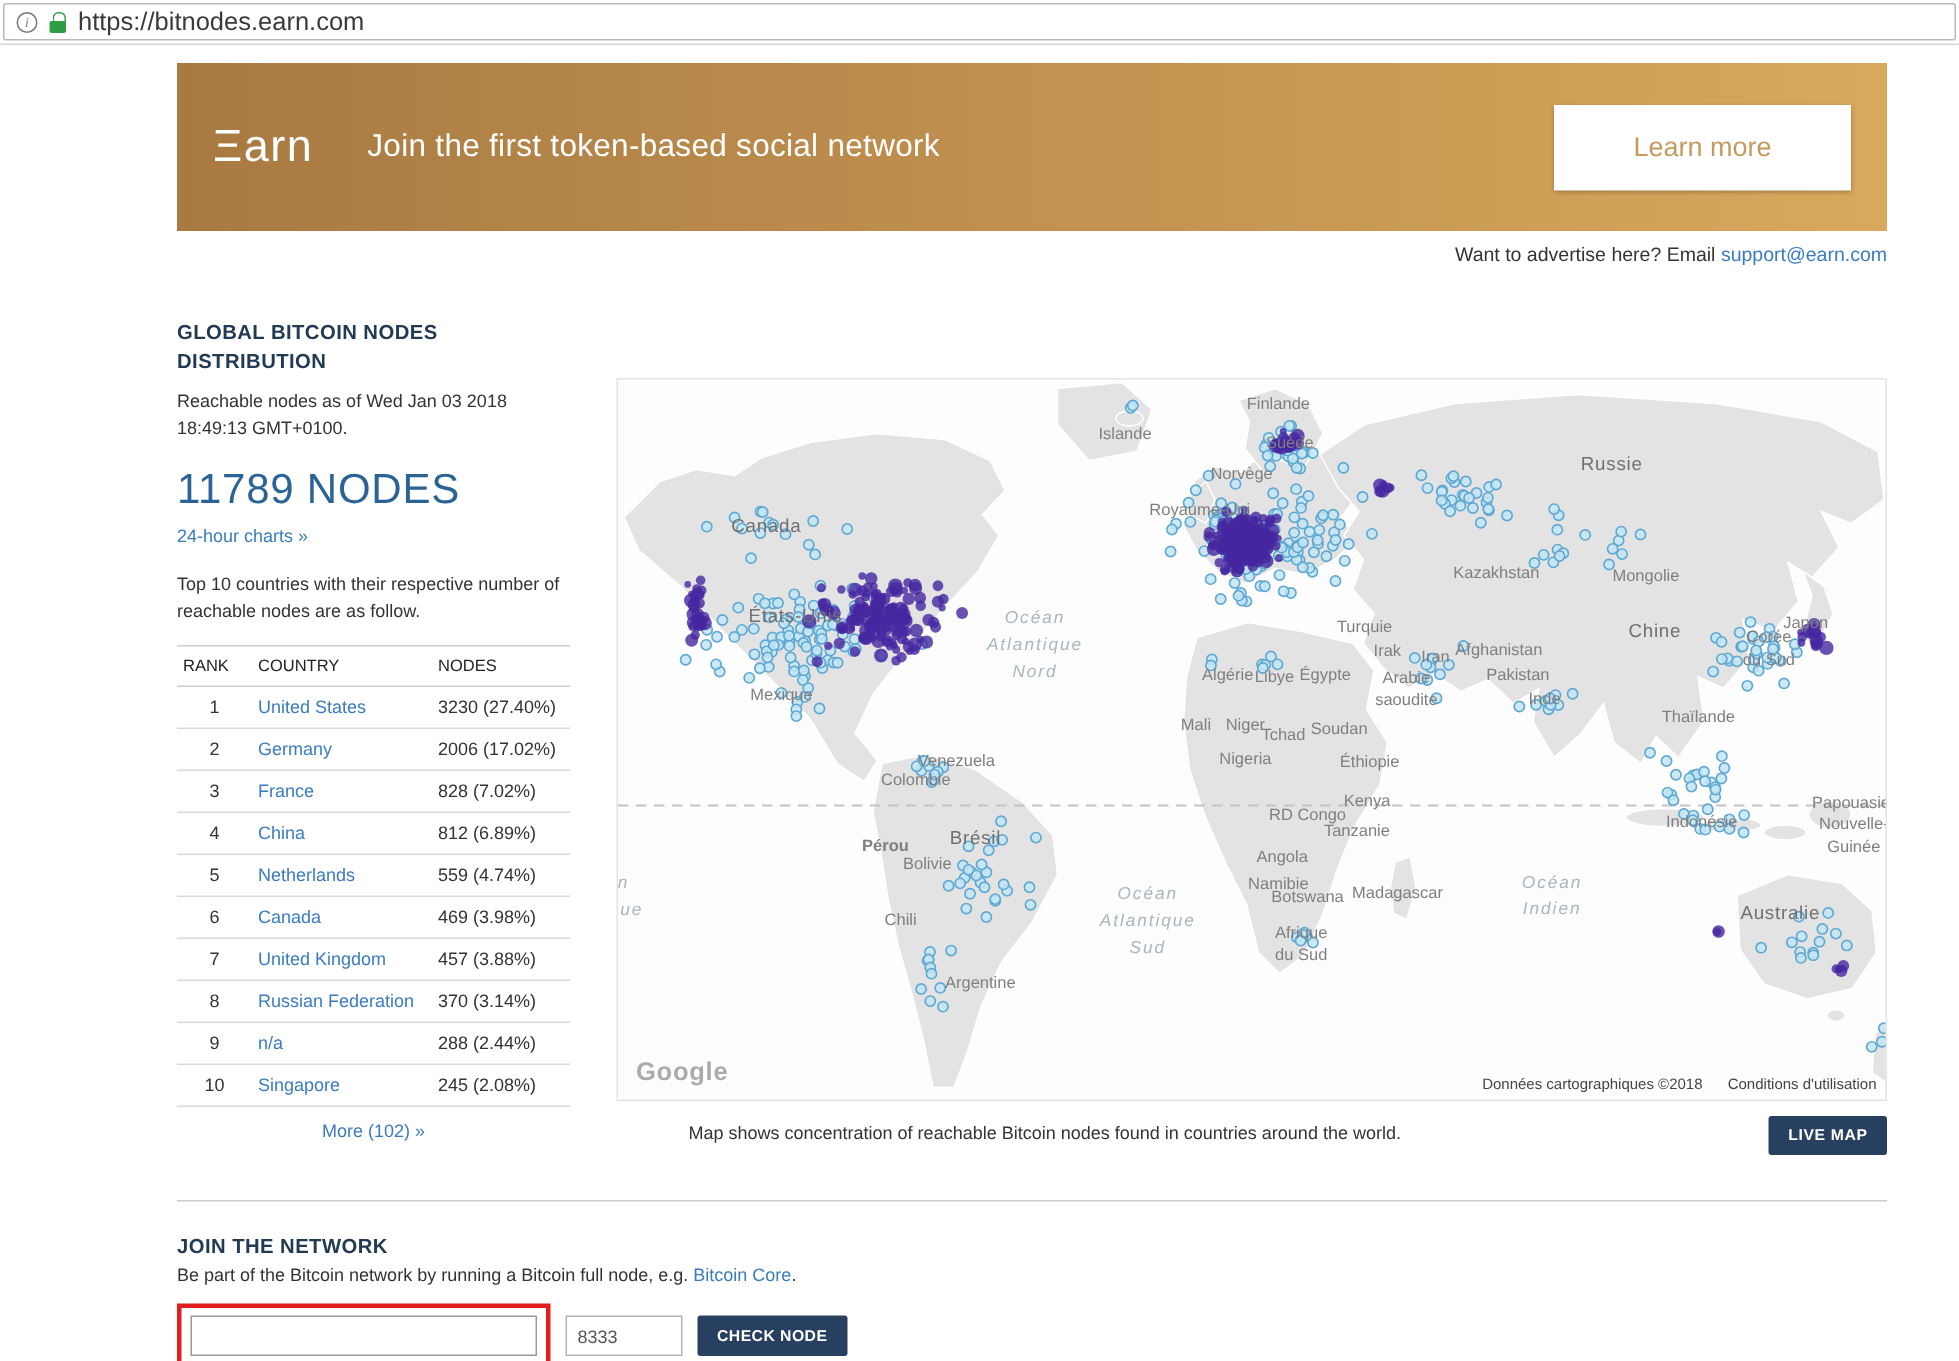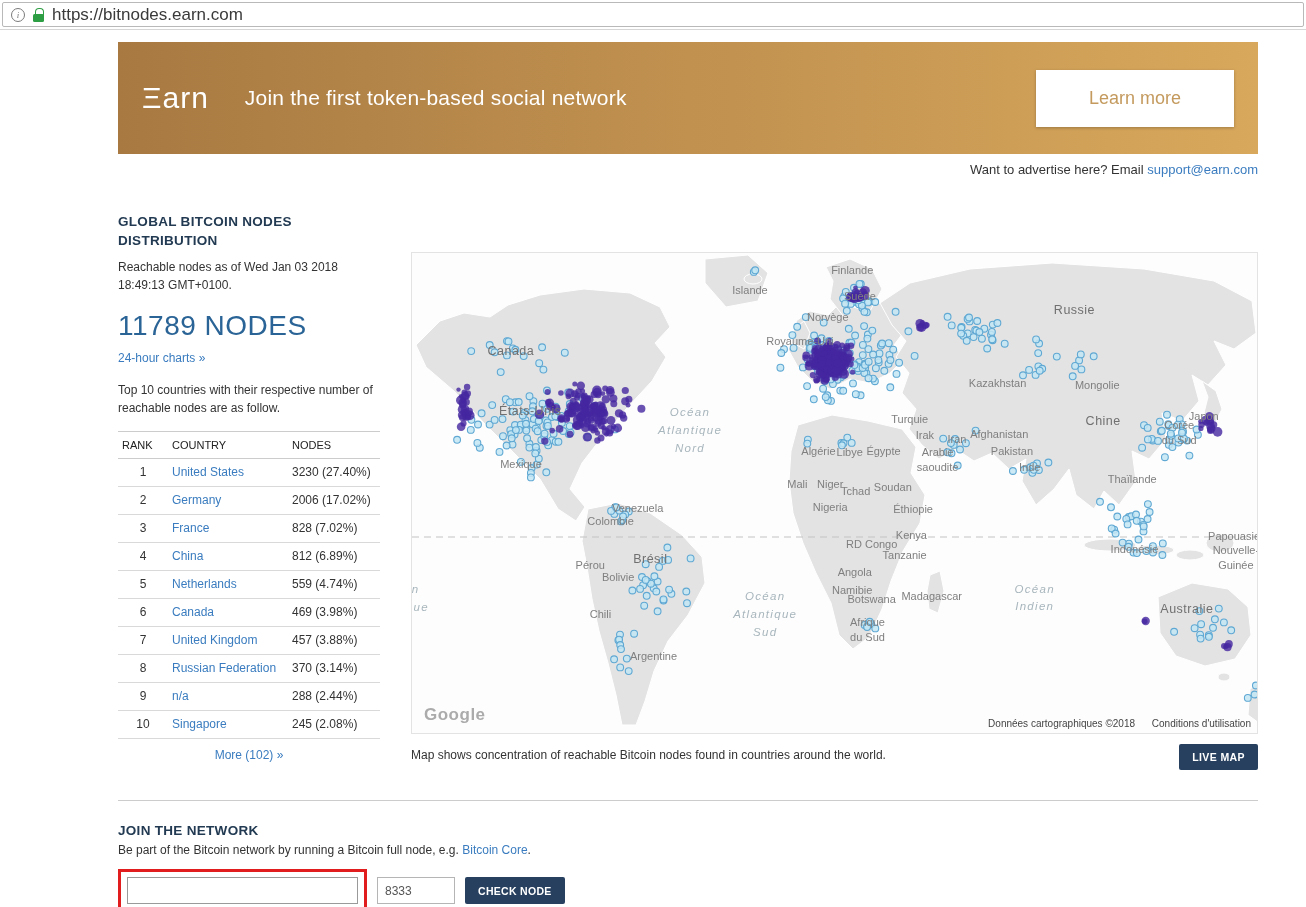--- a/index.html
+++ b/index.html
@@ -51,21 +51,21 @@
   .map-frame svg { position:absolute; inset:0; }
   .dot-light { fill:var(--node-light-fill,#c3e6f5); stroke:var(--node-light-stroke,#5fa8d3); stroke-width:1.1; fill-opacity:.85; }
   .dot-dense { fill:var(--node-purple,#4527a0); opacity:.8; }
   .map-labels { position:absolute; inset:0; pointer-events:none; }
   .map-label { position:absolute; transform:translate(-50%,-50%); font-size:11px; color:#7f7f7f; white-space:pre-line; text-align:center; line-height:1.35; }
   .map-label.big { font-size:12.5px; color:#707070; letter-spacing:.5px; }
   .map-label.ocean { font-style:italic; color:#a8b6bd; letter-spacing:1.3px; line-height:1.55; font-size:11.5px; }
   .gmap-logo { position:absolute; left:12px; bottom:8px; font-size:17px; font-weight:bold; color:#ababab; letter-spacing:.5px; }
   .map-attrib { position:absolute; right:6px; bottom:4px; font-size:10px; color:#444; }
   .map-attrib a { color:#444; text-decoration:none; margin-left:14px; }
-  .map-footer { display:flex; align-items:flex-start; margin-top:10px; }
+  .map-footer { display:flex; align-items:flex-start; margin-top:10px;margin-left:48px; }
   .map-caption { font-size:12px; color:#333; padding-top:4px; }
   .live-map { margin-left:auto; background:var(--navy,#27405f); color:#fff; border:none; font-size:10.5px; font-weight:bold; letter-spacing:.4px; padding:7px 13px; border-radius:2px; font-family:inherit; cursor:pointer; }
 
   
   .divider { border:none; border-top:1px solid #ccc; margin:30px 0 0 0; }
   .join { margin-top:22px; padding-bottom:12px; }
   .join-title { font-size:13.5px; font-weight:bold; color:var(--heading-navy,#223a52); letter-spacing:.3px; margin:0 0 5px 0; }
   .join-desc { font-size:12px; margin:0 0 12px 0; }
   .join-desc a { color:var(--link-blue,#3a7cbf); text-decoration:none; }
   .join-form { display:flex; align-items:center; gap:10px; }
@@ -1150,21 +1150,21 @@
             <div class="map-label" style="left: 56.9%; top: 48.8%;">Soudan</div>
             <div class="map-label" style="left: 52.5%; top: 49.6%;">Tchad</div>
             <div class="map-label" style="left: 49.5%; top: 52.9%;">Nigeria</div>
             <div class="map-label" style="left: 59.3%; top: 53.3%;">Éthiopie</div>
             <div class="map-label" style="left: 26.7%; top: 53.1%;">Venezuela</div>
             <div class="map-label" style="left: 23.5%; top: 55.8%; text-align: right;">Colombie</div>
             <div class="map-label" style="left: 59.1%; top: 58.7%;">Kenya</div>
             <div class="map-label" style="left: 54.4%; top: 60.6%;">RD Congo</div>
             <div class="map-label" style="left: 58.3%; top: 62.9%;">Tanzanie</div>
             <div class="map-label big" style="left: 28.2%; top: 63.7%;">Brésil</div>
-            <div class="map-label" style="left: 21.1%; top: 64.9%;">Pérou</div>
+            <div class="map-label" style="left: 21.1%; top: 64.9%; font-weight: bold;">Pérou</div>
             <div class="map-label" style="left: 85.5%; top: 61.6%;">Indonésie</div>
             <div class="map-label" style="left: 97.5%; top: 62%;">Papouasie-Nouvelle-Guinée</div>
             <div class="map-label" style="left: 52.4%; top: 66.4%;">Angola</div>
             <div class="map-label" style="left: 24.4%; top: 67.4%;">Bolivie</div>
             <div class="map-label" style="left: 52.1%; top: 70.3%;">Namibie</div>
             <div class="map-label" style="left: 54.4%; top: 72%;">Botswana</div>
             <div class="map-label" style="left: 61.5%; top: 71.4%;">Madagascar</div>
             <div class="map-label big" style="left: 91.7%; top: 74.1%;">Australie</div>
             <div class="map-label" style="left: 22.3%; top: 75.3%;">Chili</div>
             <div class="map-label" style="left: 53.9%; top: 78.6%;">Afrique

